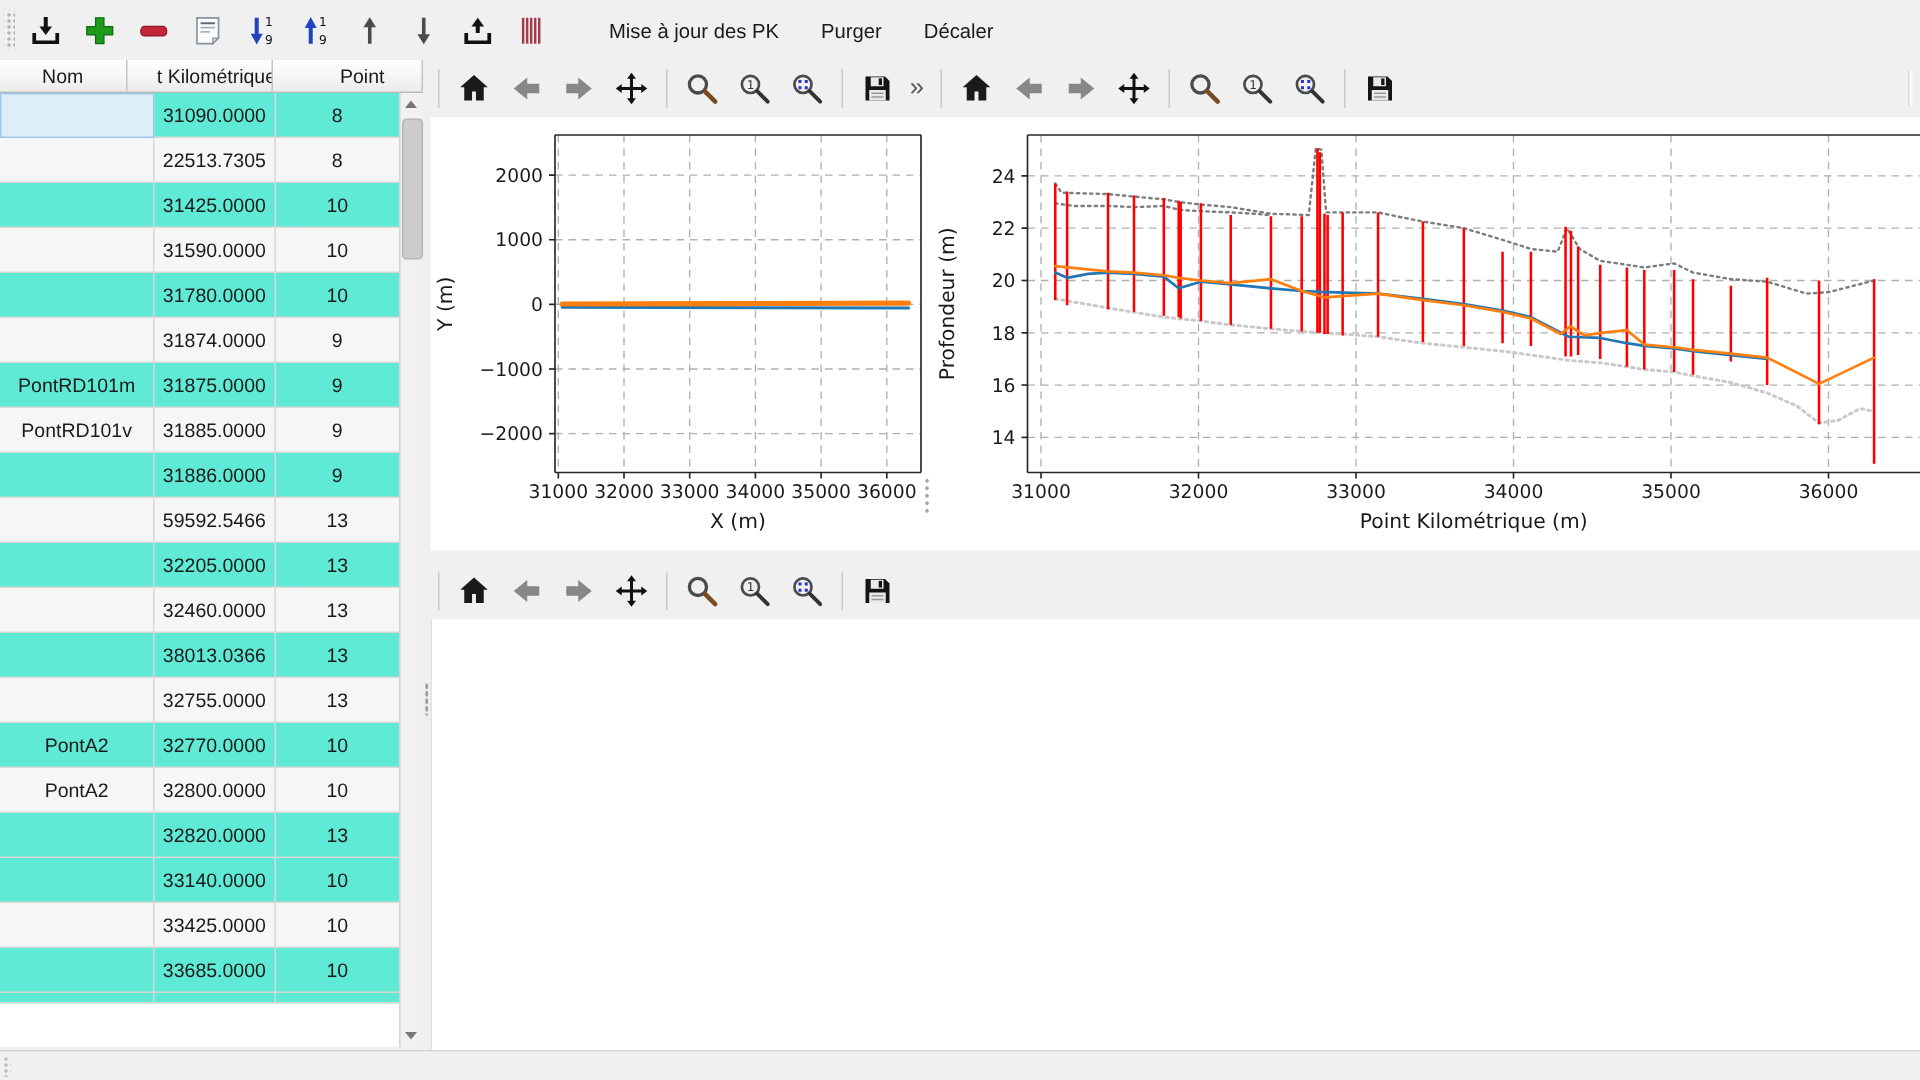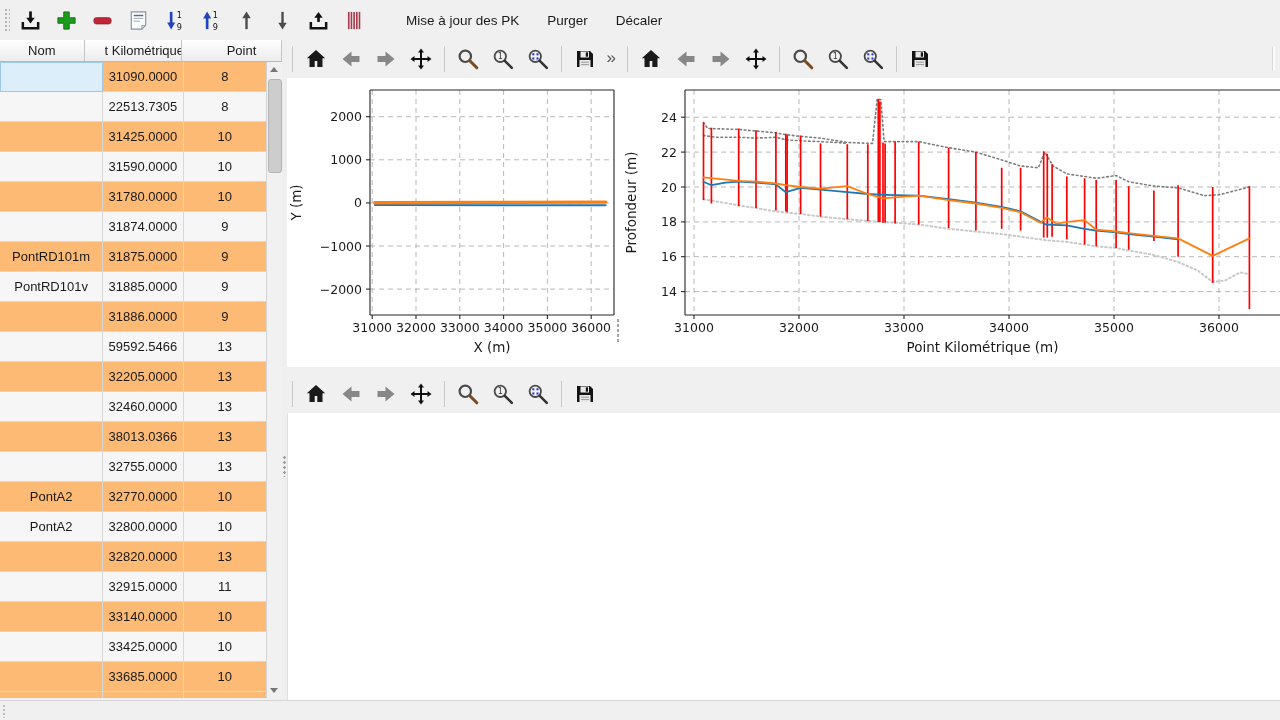--- a/index.html
+++ b/index.html
@@ -23,21 +23,21 @@
   #table-panel{position:absolute;left:0;top:40px;width:282px;height:658px;background:#fff;
     border-right:1px solid #c8c8c8;overflow:hidden;}
   #table-header{display:flex;height:21px;background:linear-gradient(#ffffff,#ececec);
     border-bottom:1px solid #b9b9b9;gap:20px;}
   .th{font-size:13px;line-height:21px;text-align:center;border-right:1px solid #c4c4c4;
       overflow:hidden;white-space:nowrap;}
   .th:nth-child(1){width:93px;}
   .th:nth-child(2){width:85px;text-align:center;}
   .th:nth-child(3){width:88px;}
   #table-body{position:absolute;left:0;top:22px;width:267px;}
-  .tr{display:flex;height:30px;background:#fdba74;}
+  .tr{display:flex;height:30px;background:#5eead4;}
   .tr.alt{background:#f6f6f6;}
   .td{font-size:13px;line-height:29px;text-align:center;border-right:1px solid #d8d8d8;
       border-bottom:1px solid #d8d8d8;overflow:hidden;white-space:nowrap;box-sizing:border-box;}
   .td.c0{width:109px;}
   .td.c1{width:85px;}
   .td.c2{width:88px;}
   .td.selected{background:#ddeefb;border:1px solid #9ec7e8;}
   
   #table-scrollbar{position:absolute;right:0;top:22px;width:15px;height:636px;
     background:#f1f1f1;border-left:1px solid #d4d4d4;}
@@ -269,25 +269,20 @@
         </div>
         <div class="tr alt">
           <div class="td c0">PontA2</div>
           <div class="td c1">32800.0000</div>
           <div class="td c2">10</div>
         </div>
         <div class="tr">
           <div class="td c0"></div>
           <div class="td c1">32820.0000</div>
           <div class="td c2">13</div>
-        </div>
-        <div class="tr alt">
-          <div class="td c0"></div>
-          <div class="td c1">32915.0000</div>
-          <div class="td c2">11</div>
         </div>
         <div class="tr">
           <div class="td c0"></div>
           <div class="td c1">33140.0000</div>
           <div class="td c2">10</div>
         </div>
         <div class="tr alt">
           <div class="td c0"></div>
           <div class="td c1">33425.0000</div>
           <div class="td c2">10</div>

